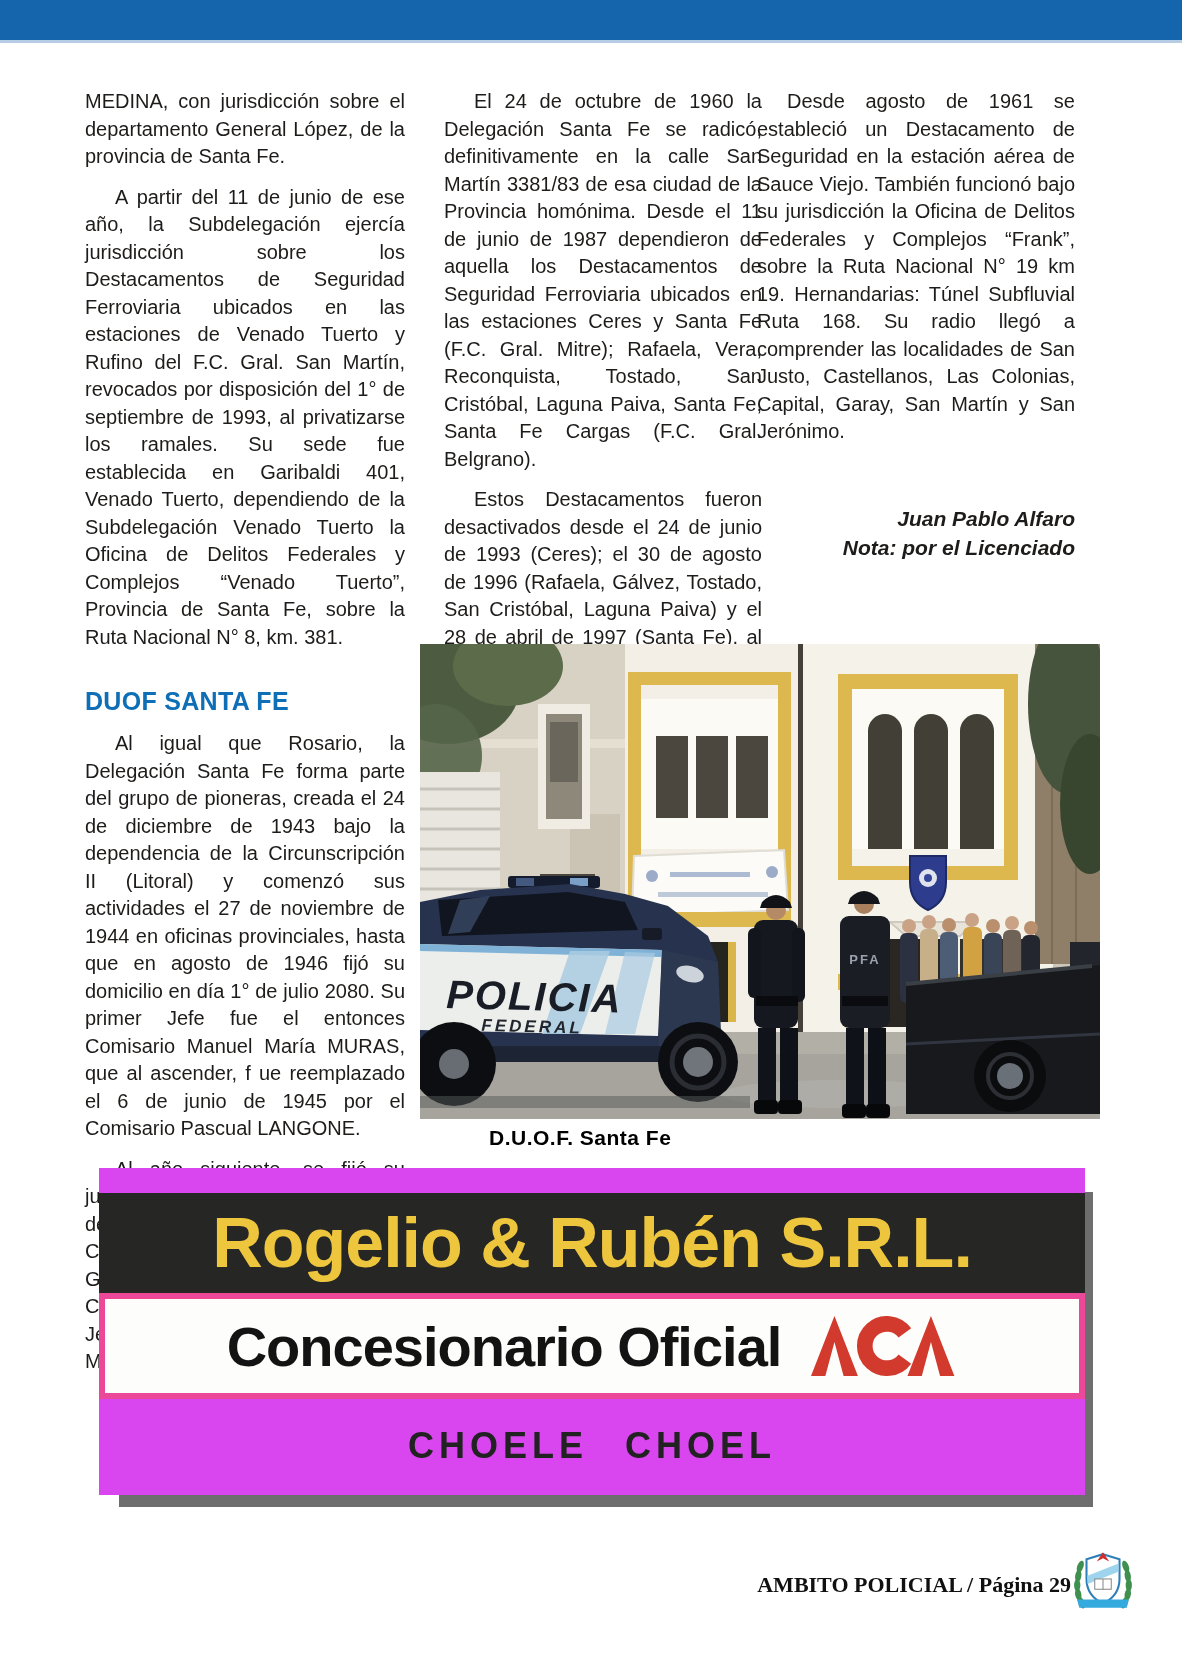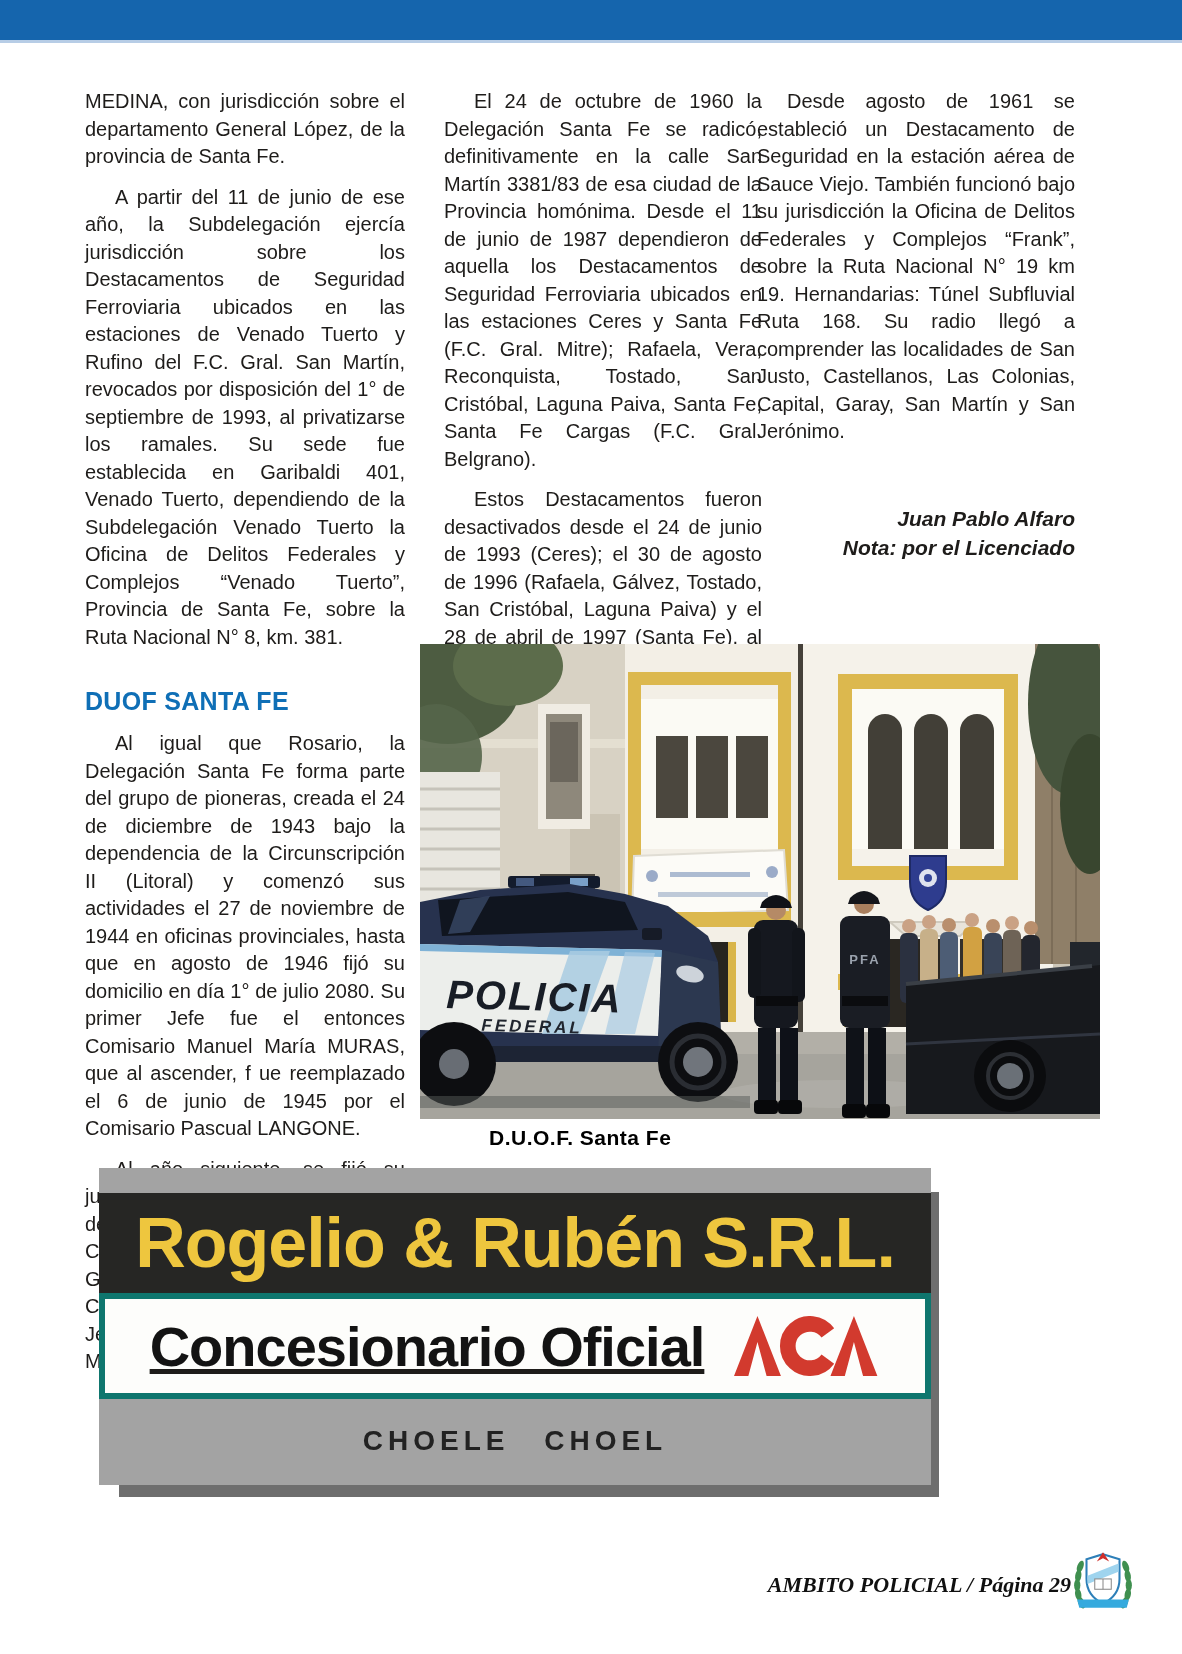--- a/index.html
+++ b/index.html
@@ -13,31 +13,31 @@
   .col3{left:757px;width:318px;}
   .body-text{font-size:20px;line-height:27.5px;text-align:justify;margin:0 0 13px 0;}
   .indent{text-indent:30px;}
   .heading{color:#0f6fb6;font-size:25px;font-weight:bold;margin:36px 0 14px 0;letter-spacing:.3px;}
   .note{font-weight:bold;font-style:italic;font-size:21px;line-height:29px;text-align:right;
         margin-top:58px;}
   .photo{position:absolute;left:420px;top:644px;width:680px;height:475px;background:#cfc9bb;}
   .photo svg{display:block;width:680px;height:475px;}
   .caption{position:absolute;left:489px;top:1126px;font-size:21px;font-weight:bold;color:#000000;
            letter-spacing:.5px;}
-  .ad{position:absolute;left:99px;top:1168px;width:832px;background:#a3a3a3;
+  .ad{position:absolute;left:99px;top:1168px;width:986px;background:#d946ef;
       padding:25px 0 28px 0;box-shadow:14px 18px 0 -6px #6e6e6e;}
   .ad-band{background:#262624;height:100px;display:flex;align-items:center;justify-content:center;}
   .ad-band span{color:#eec63e;font-size:70px;font-weight:bold;letter-spacing:-1px;white-space:nowrap;}
-  .ad-box{border:6px solid #0f766e;background:#fdfdfb;height:94px;display:flex;align-items:center;
-          justify-content:center;gap:30px;text-decoration:underline;}
+  .ad-box{border:6px solid #ec4899;background:#fdfdfb;height:94px;display:flex;align-items:center;
+          justify-content:center;gap:30px;}
   .ad-box .dealer{font-size:56px;font-weight:bold;color:#131313;letter-spacing:-1px;white-space:nowrap;}
-  .ad-city{text-align:center;font-size:28px;font-weight:bold;color:#222222;letter-spacing:5px;
+  .ad-city{text-align:center;font-size:36px;font-weight:bold;color:#222222;letter-spacing:5px;
            word-spacing:22px;margin-top:26px;}
   .footer-text{position:absolute;top:1572px;right:119px;font-family:"Liberation Serif",serif;
-               font-weight:bold;font-size:22px;color:#101010;font-style:italic;}
+               font-weight:bold;font-size:22px;color:#101010;}
   .footer-logo{position:absolute;left:1072px;top:1548px;width:62px;height:66px;}
 </style>
 </head>
 <body>
 
 <div class="page">
 
   <div class="topbar"></div>
 
   <div class="col col1">

